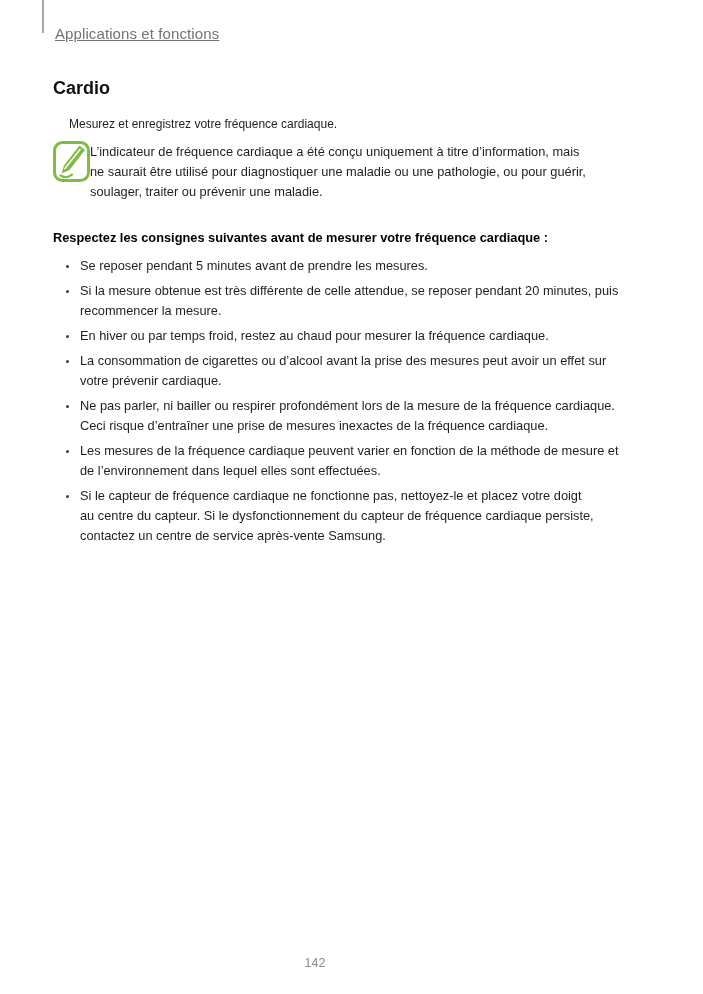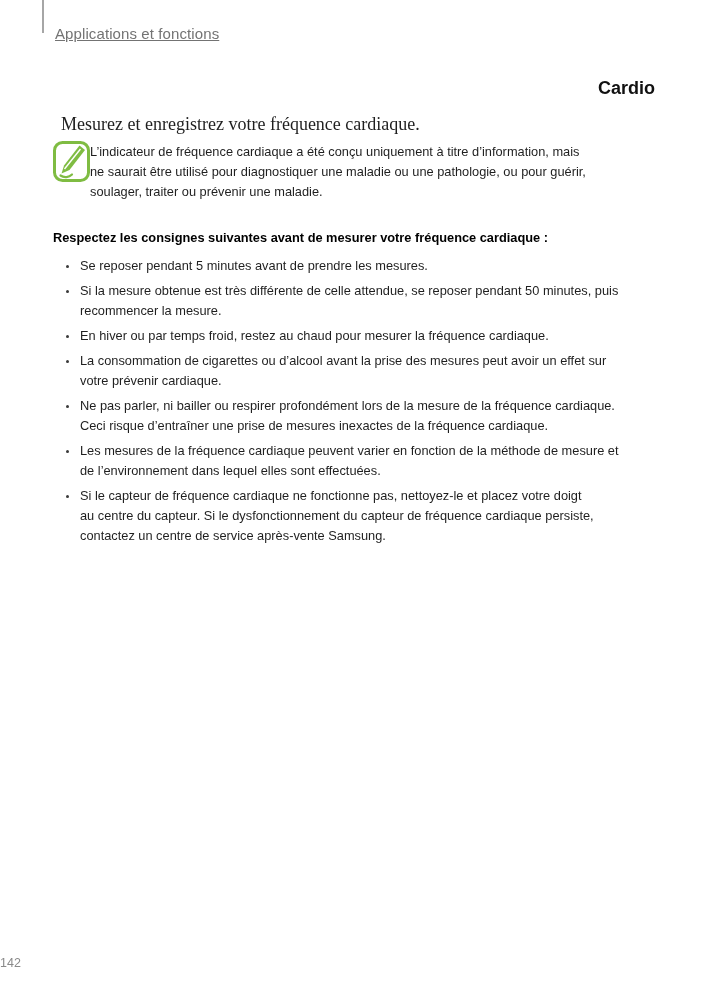--- a/index.html
+++ b/index.html
@@ -34,27 +34,25 @@
     left: 53px;
     top: 78px;
     width: 602px;
   }
   h1.section-title {
     margin: 0 0 16px 0;
     font-size: 18px;
     line-height: 20px;
     font-weight: bold;
     color: #111111;
-    text-align: right;
   }
   p.intro {
-    margin: 0 0 7px 8px;
-    font-size: 18px;
+    margin: 0 0 7px 16px;
+    font-size: 12px;
     line-height: 20px;
-    font-family: Liberation Serif, serif;
   }
   .note {
     display: flex;
     align-items: flex-start;
     margin: 0 0 26px 0;
   }
   .note-icon {
     flex: 0 0 auto;
     width: 37px;
     height: 41px;
@@ -93,21 +91,21 @@
     width: 3px;
     height: 3px;
     border-radius: 50%;
     background: #3a3a3a;
   }
   footer.page-footer {
     position: absolute;
     left: 0;
     top: 956px;
     width: 630px;
-    text-align: left;
+    text-align: center;
     font-size: 12.5px;
     color: #8a8a8a;
   }
 </style>
 </head>
 <body>
 
 <div class="chapter-rule"></div>
 <div class="chapter-header">Applications et fonctions</div>
 
@@ -127,21 +125,21 @@
     </span>
     <p class="note-text">L’indicateur de fréquence cardiaque a été conçu uniquement à titre d’information, mais
 ne saurait être utilisé pour diagnostiquer une maladie ou une pathologie, ou pour guérir,
 soulager, traiter ou prévenir une maladie.</p>
   </div>
 
   <p class="guidelines-heading">Respectez les consignes suivantes avant de mesurer votre fréquence cardiaque :</p>
 
   <ul class="guidelines">
     <li><span>Se reposer pendant 5 minutes avant de prendre les mesures.</span></li>
-    <li><span>Si la mesure obtenue est très différente de celle attendue, se reposer pendant 50 minutes, puis
+    <li><span>Si la mesure obtenue est très différente de celle attendue, se reposer pendant 20 minutes, puis
 recommencer la mesure.</span></li>
     <li><span>En hiver ou par temps froid, restez au chaud pour mesurer la fréquence cardiaque.</span></li>
     <li><span>La consommation de cigarettes ou d’alcool avant la prise des mesures peut avoir un effet sur
 votre prévenir cardiaque.</span></li>
     <li><span>Ne pas parler, ni bailler ou respirer profondément lors de la mesure de la fréquence cardiaque.
 Ceci risque d’entraîner une prise de mesures inexactes de la fréquence cardiaque.</span></li>
     <li><span>Les mesures de la fréquence cardiaque peuvent varier en fonction de la méthode de mesure et
 de l’environnement dans lequel elles sont effectuées.</span></li>
     <li><span>Si le capteur de fréquence cardiaque ne fonctionne pas, nettoyez-le et placez votre doigt
 au centre du capteur. Si le dysfonctionnement du capteur de fréquence cardiaque persiste,

